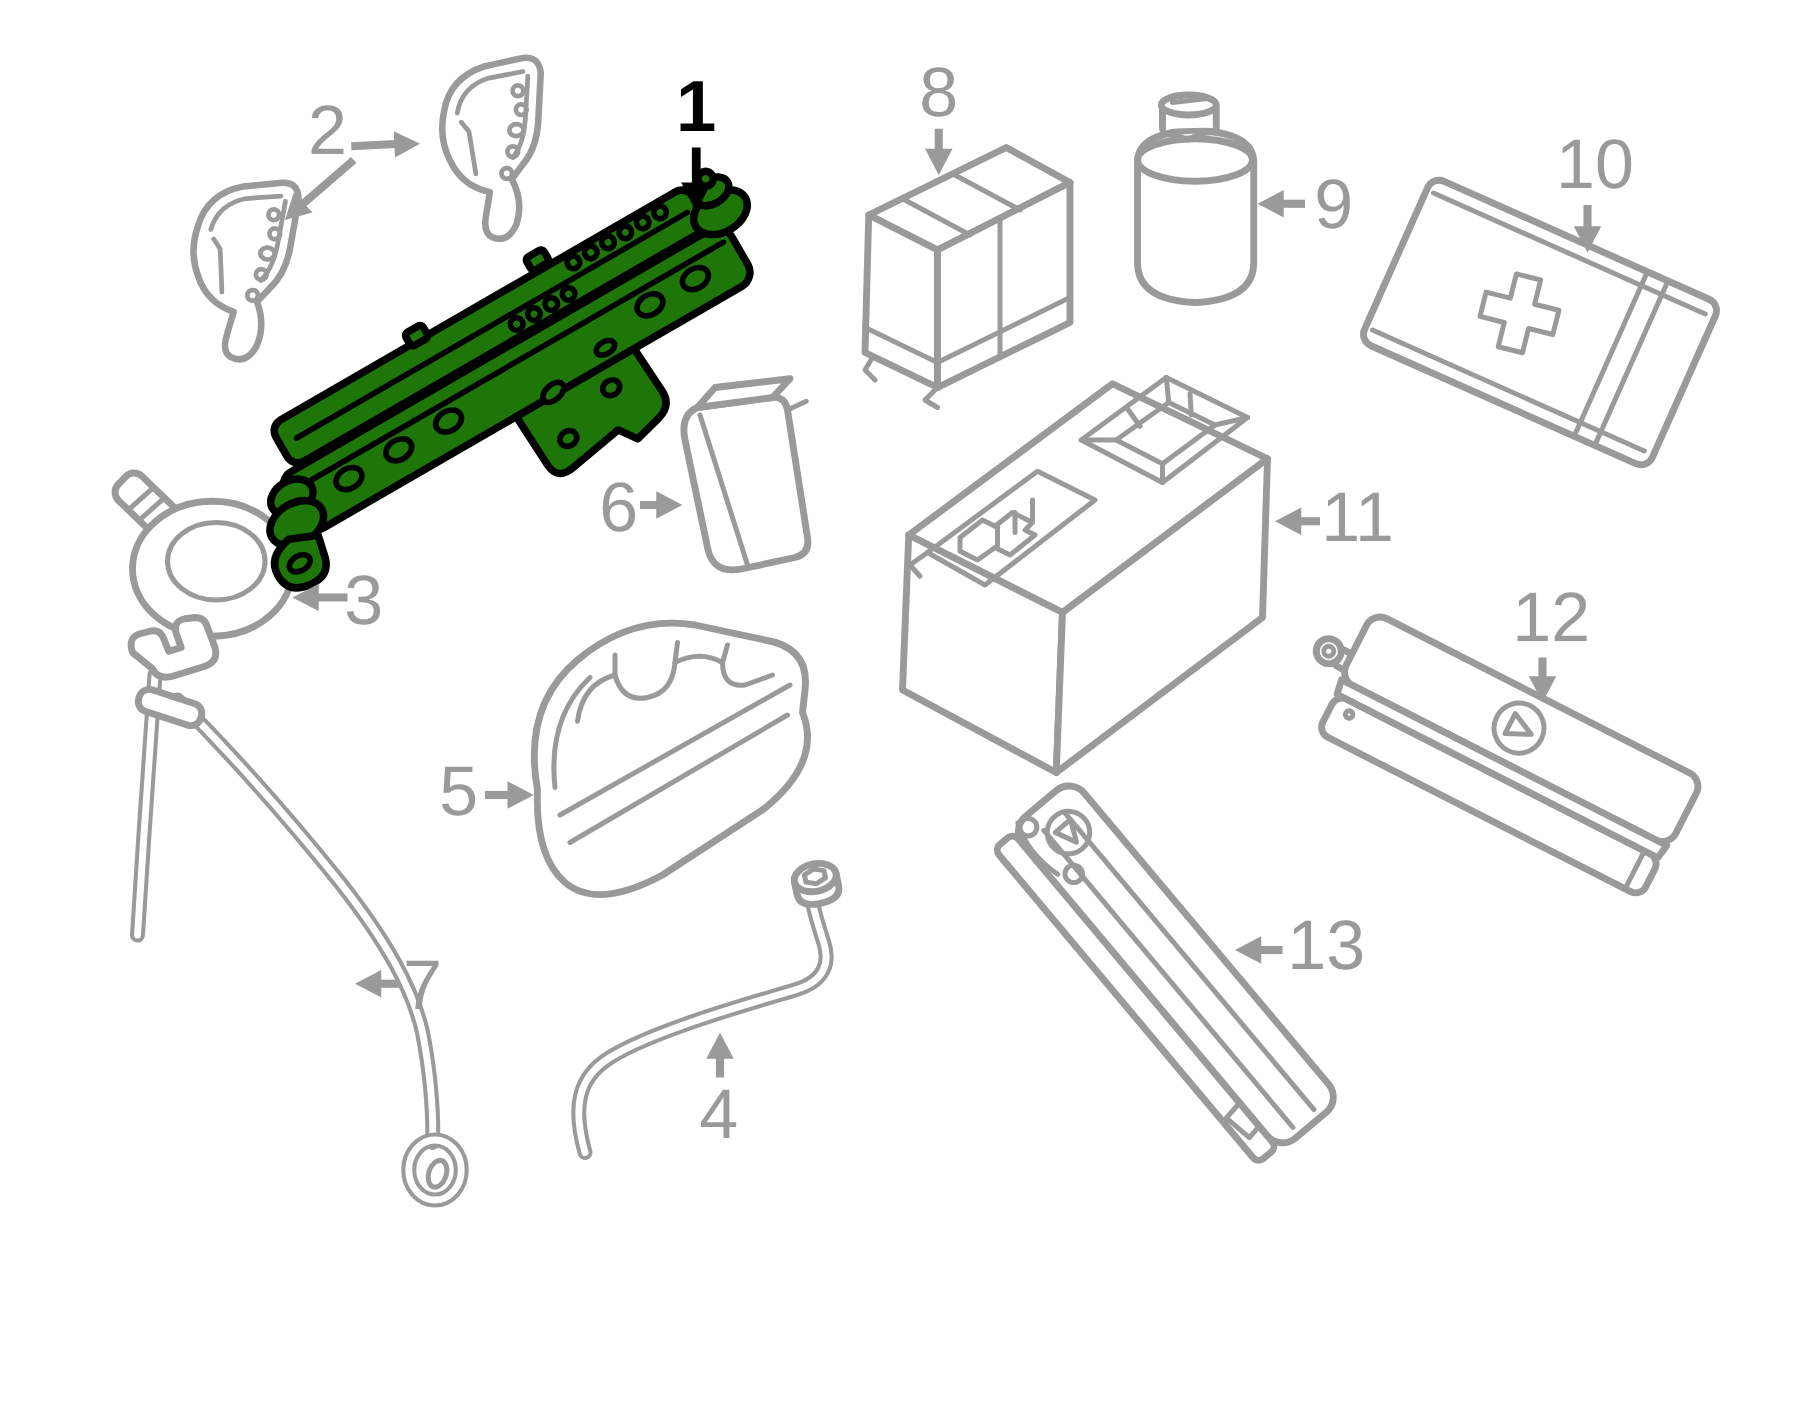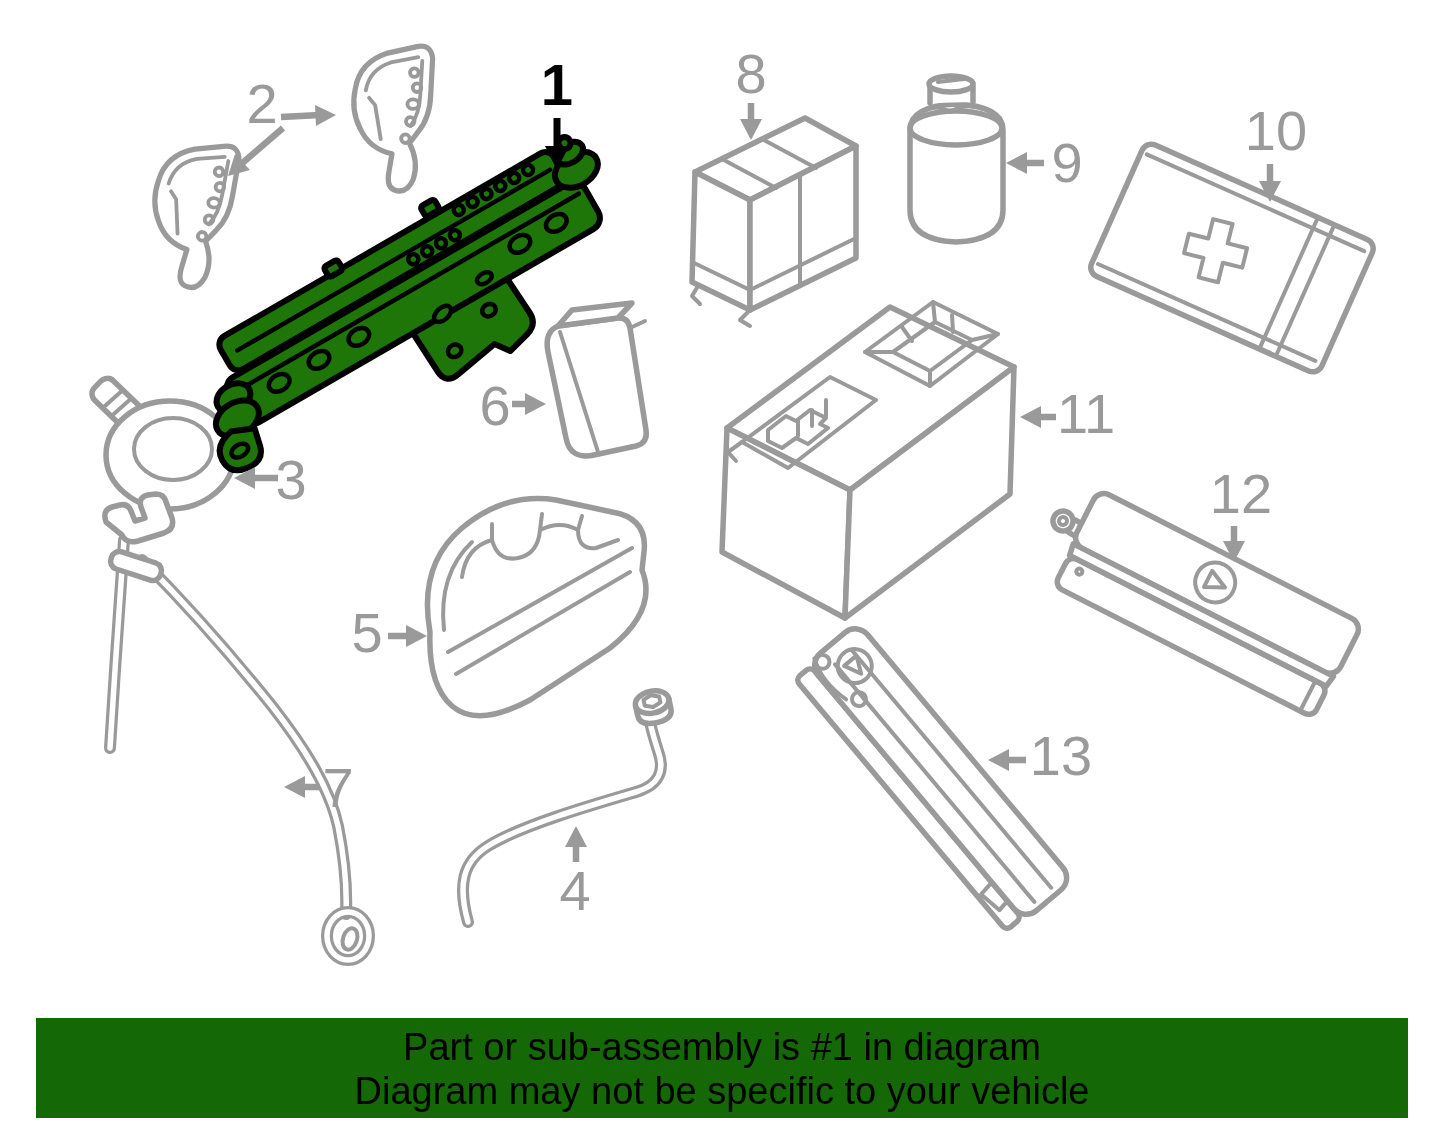--- a/index.html
+++ b/index.html
@@ -291,18 +291,14 @@
     <text x="338" y="807" text-anchor="middle" class="lbl">7</text>
     <text x="751" y="93" text-anchor="middle" class="lbl">8</text>
     <text x="1067" y="182" text-anchor="middle" class="lbl">9</text>
     <text x="1276" y="150" text-anchor="middle" class="lbl">10</text>
     <text x="1086" y="433" text-anchor="middle" class="lbl">11</text>
     <text x="1241" y="513" text-anchor="middle" class="lbl">12</text>
     <text x="1061" y="775" text-anchor="middle" class="lbl">13</text>
   </g>
 </svg>
 
-  <div class="banner">
-    <div class="l1">Part or sub-assembly is #1 in diagram</div>
-    <div class="l2">Diagram may not be specific to your vehicle</div>
-  </div>
 
 </div>
 
 </body></html>

